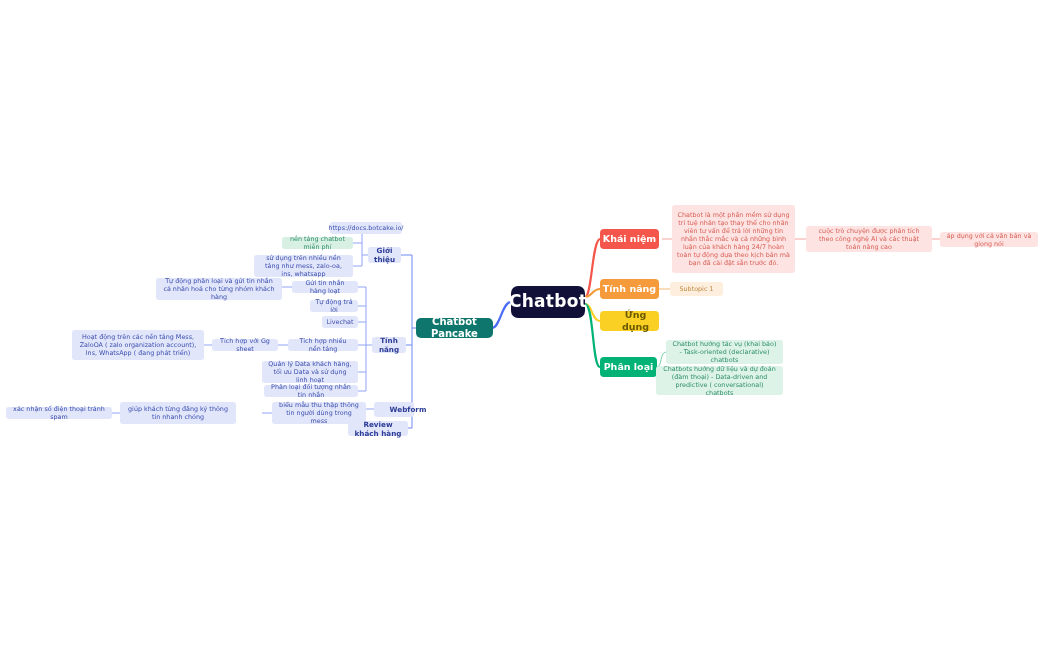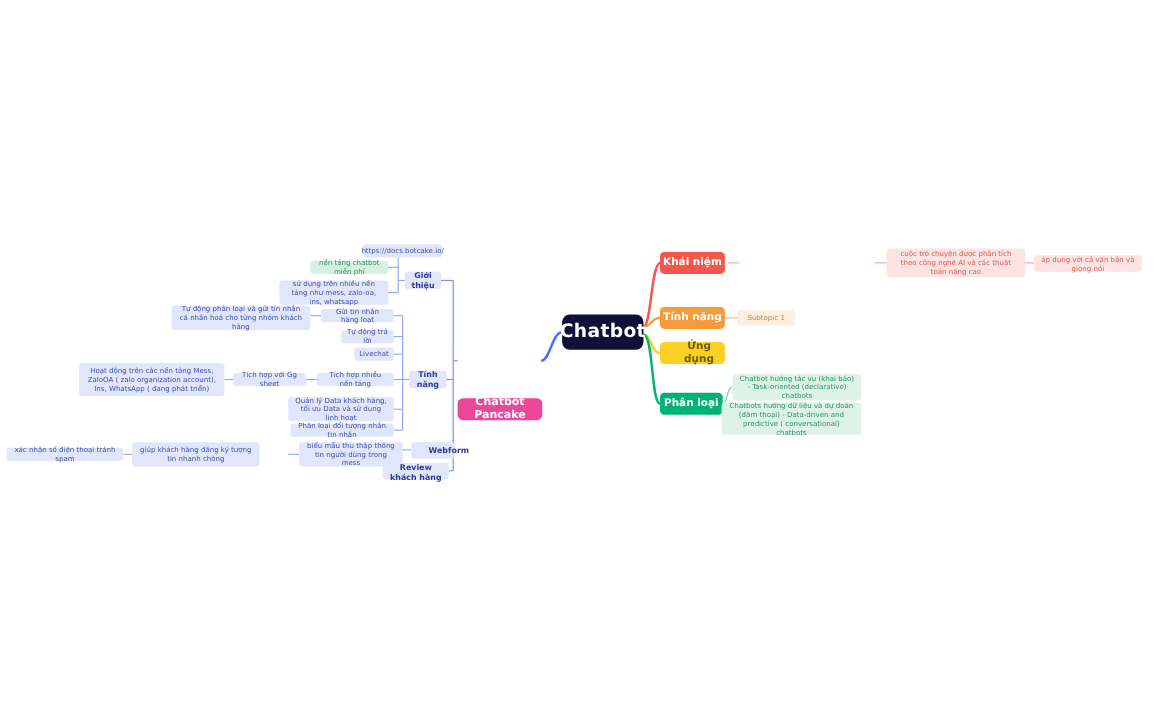--- a/index.html
+++ b/index.html
@@ -29,21 +29,21 @@
     font-weight:700;
     border-radius:7px;
     letter-spacing:.3px;
   }
   
   .pill{color:#ffffff;font-size:9.5px;font-weight:700;border-radius:4px;}
   .pill-red{background:#f4564b;}
   .pill-orange{background:#f59b3c;}
   .pill-yellow{background:#fbd024;color:#6b5a00;}
   .pill-green{background:#00b276;}
-  .pill-blue{background:#ec4899;font-size:10px;border-radius:5px;margin-top:44px;}
+  .pill-blue{background:#0f766e;font-size:10px;border-radius:5px;}
   
   .leaf{font-size:6.4px;border-radius:3px;padding:3px 5px;}
   .leaf-red{background:#fde3e1;color:#d85f57;}
   .leaf-orange{background:#fdeedd;color:#c08a44;}
   .leaf-green{background:#ddf3e8;color:#2f8f69;}
   .leaf-blue{background:#e2e6fb;color:#3b4fae;}
   .leaf-mint{background:#d8f0e4;color:#2f8f69;}
   
   .label-blue{
     background:#e2e6fb;color:#2b3c96;font-size:7.2px;font-weight:700;
@@ -102,20 +102,21 @@
 
     <path d="M374 409 L 366 409" stroke="#8fa3f6" stroke-width="1" fill="none"></path>
     <path d="M272 413 L 262 413" stroke="#8fa3f6" stroke-width="1" fill="none"></path>
     <path d="M120 413 L 112 413" stroke="#8fa3f6" stroke-width="1" fill="none"></path>
   </svg>
 
   <div class="node root" style="left:511px;top:286px;width:74px;height:32px;">Chatbot</div>
 
   <div class="node pill pill-red" style="left:600px;top:229px;width:59px;height:20px;">Khái niệm</div>
 
+  <div class="node leaf leaf-red" style="left:672px;top:205px;width:123px;height:68px;">Chatbot là một phần mềm sử dụng trí tuệ nhân tạo thay thế cho nhân viên tư vấn để trả lời những tin nhắn thắc mắc và cả những bình luận của khách hàng 24/7 hoàn toàn tự động dựa theo kịch bản mà bạn đã cài đặt sẵn trước đó.</div>
 
   <div class="node leaf leaf-red" style="left:806px;top:226px;width:126px;height:26px;">cuộc trò chuyện được phân tích theo công nghệ AI và các thuật toán nâng cao</div>
 
   <div class="node leaf leaf-red" style="left:940px;top:232px;width:98px;height:15px;">áp dụng với cả văn bản và giọng nói</div>
 
   <div class="node pill pill-orange" style="left:600px;top:279px;width:59px;height:20px;">Tính năng</div>
 
   <div class="node leaf leaf-orange" style="left:670px;top:282px;width:53px;height:14px;">Subtopic 1</div>
 
   <div class="node pill pill-yellow" style="left:600px;top:311px;width:59px;height:20px;padding-left:12px;">Ứng dụng</div>
@@ -153,19 +154,19 @@
   <div class="node leaf leaf-blue" style="left:156px;top:278px;width:126px;height:22px;">Tự động phân loại và gửi tin nhắn cá nhân hoá cho từng nhóm khách hàng</div>
 
   <div class="node leaf leaf-blue" style="left:212px;top:339px;width:66px;height:12px;">Tích hợp với Gg sheet</div>
 
   <div class="node leaf leaf-blue" style="left:72px;top:330px;width:132px;height:30px;">Hoạt động trên các nền tảng Mess, ZaloOA ( zalo organization account), Ins, WhatsApp ( đang phát triển)</div>
 
   <div class="node label-blue" style="left:374px;top:402px;width:35px;height:15px;padding-left:34px;">Webform</div>
 
   <div class="node leaf leaf-blue" style="left:272px;top:402px;width:94px;height:22px;">biểu mẫu thu thập thông tin người dùng trong mess</div>
 
-  <div class="node leaf leaf-blue" style="left:120px;top:402px;width:116px;height:22px;">giúp khách hàng đăng ký tượng tin nhanh chóng</div>
+  <div class="node leaf leaf-blue" style="left:120px;top:402px;width:116px;height:22px;">giúp khách từng đăng ký thông tin nhanh chóng</div>
 
   <div class="node leaf leaf-blue" style="left:6px;top:407px;width:106px;height:12px;">xác nhận số điện thoại tránh spam</div>
 
   <div class="node label-blue" style="left:348px;top:421px;width:60px;height:15px;">Review khách hàng</div>
 
 </div>
 
 </body></html>

